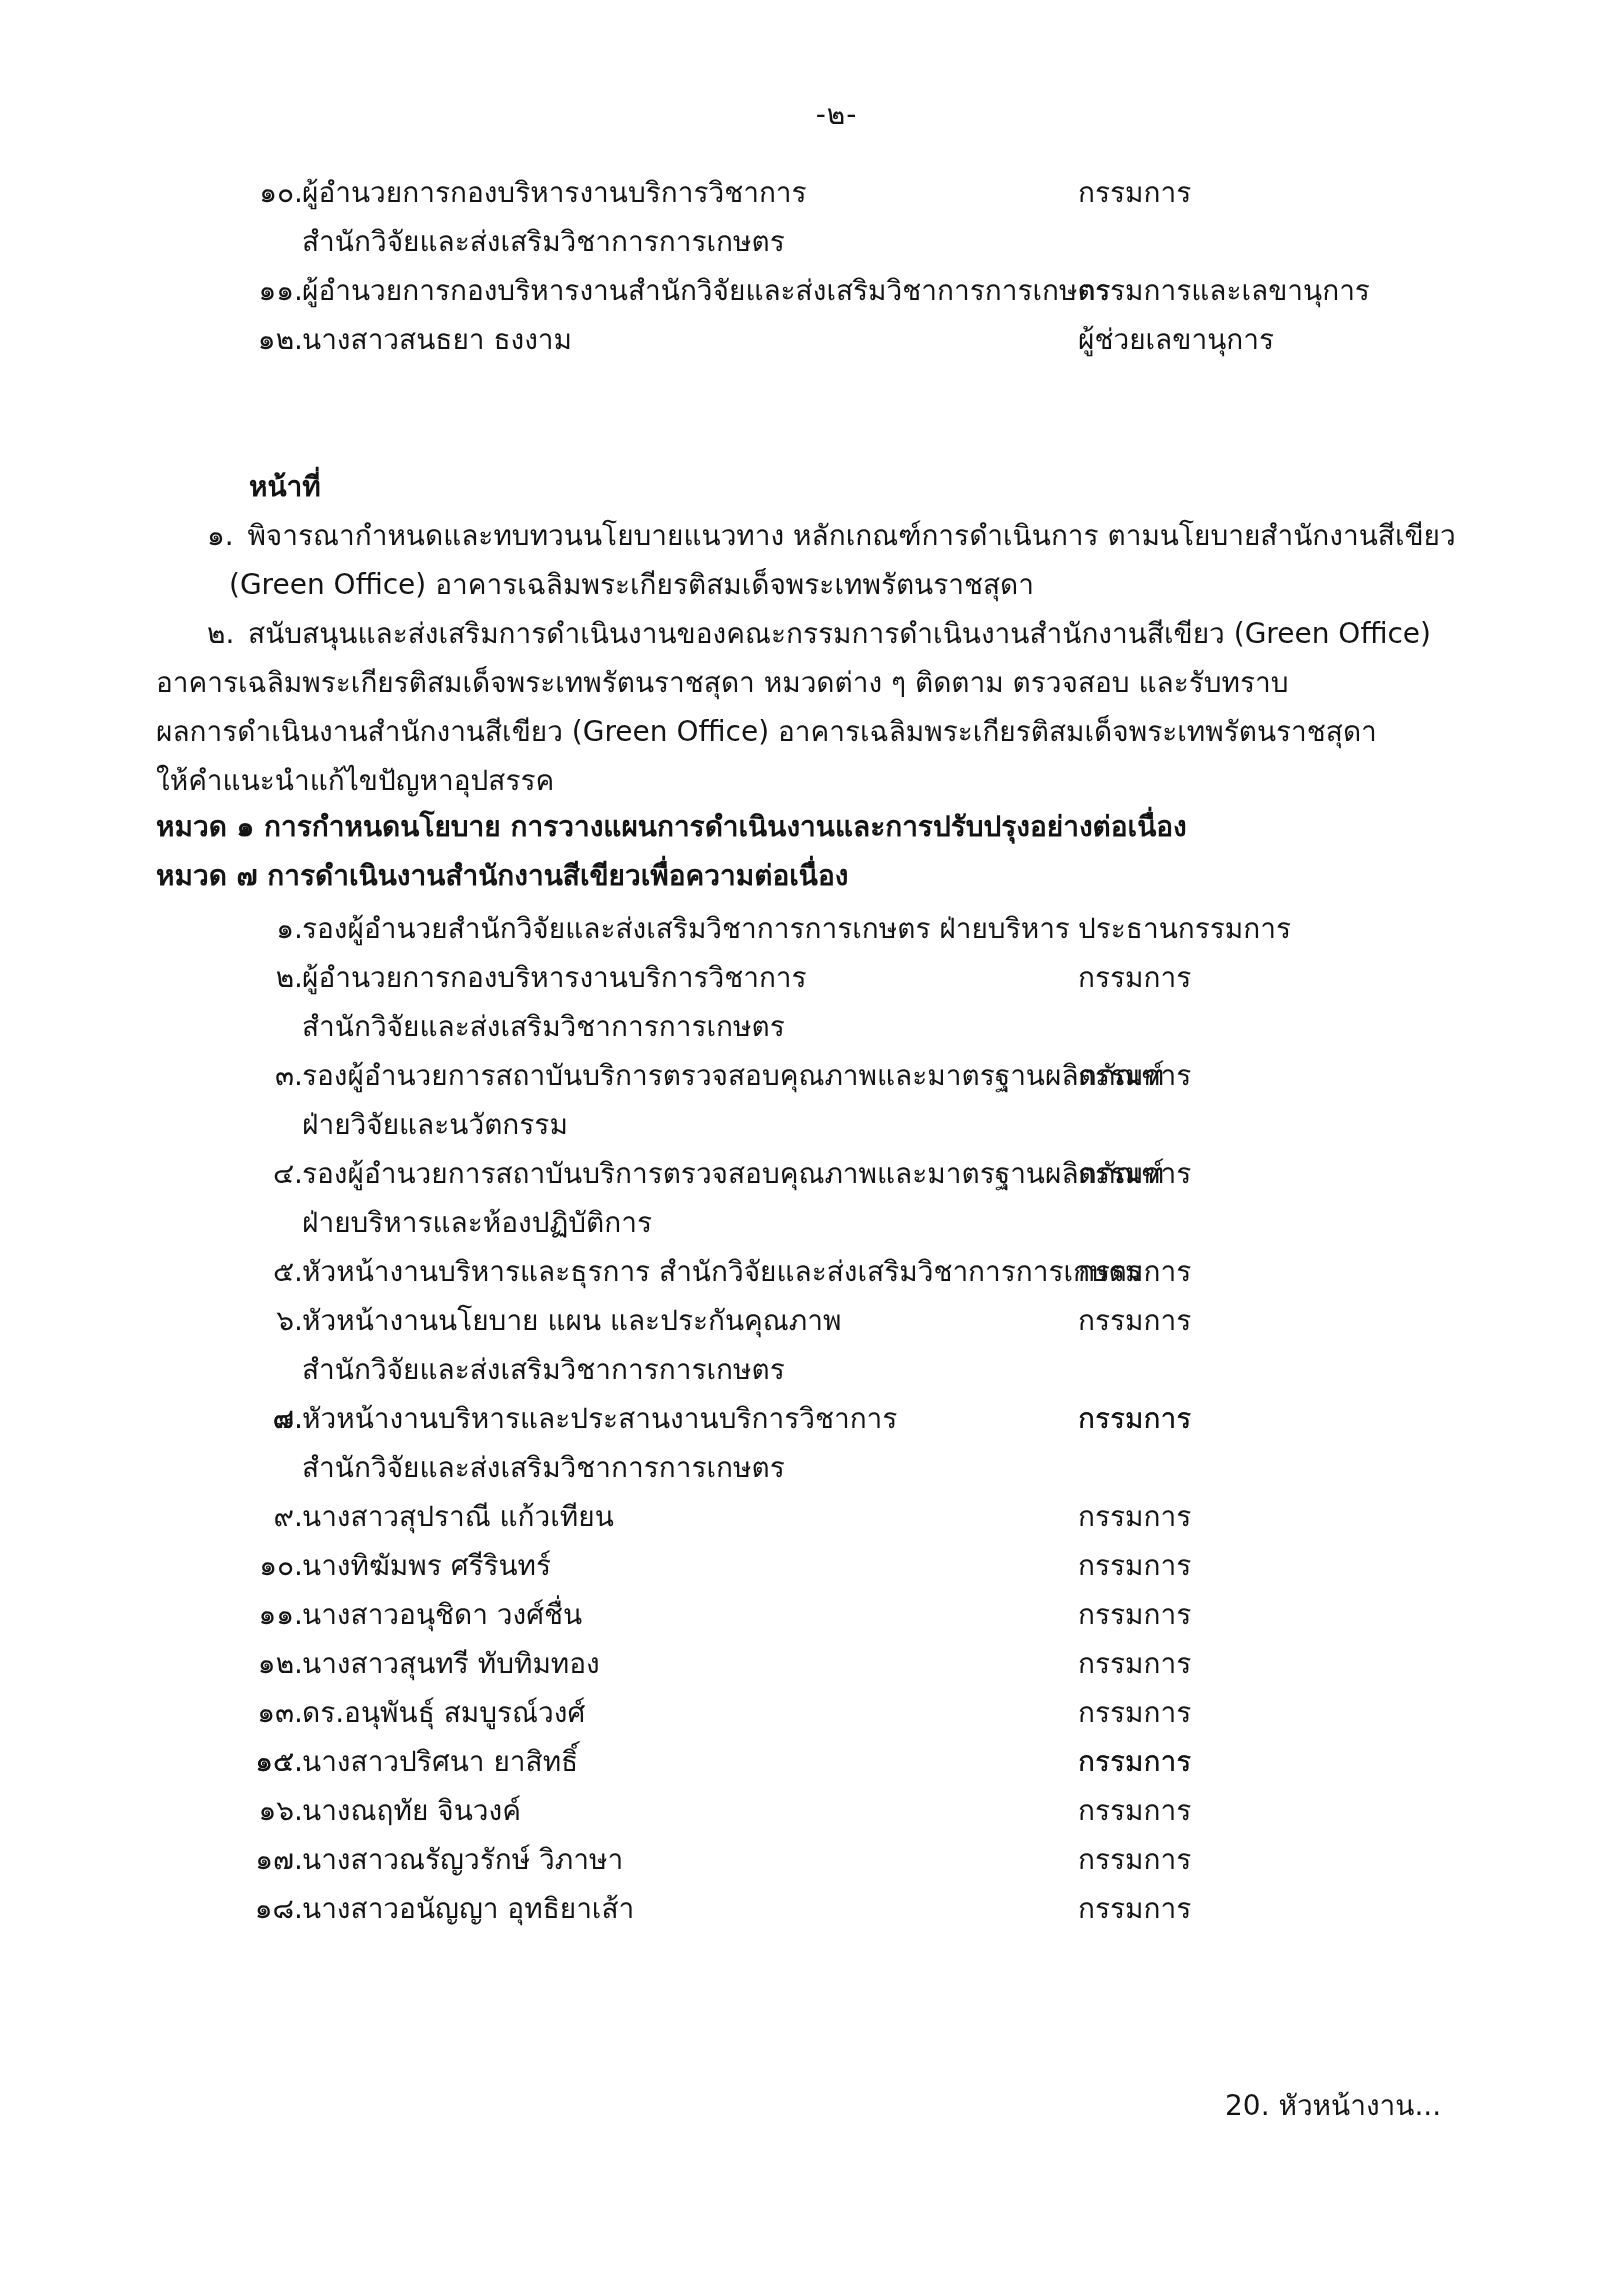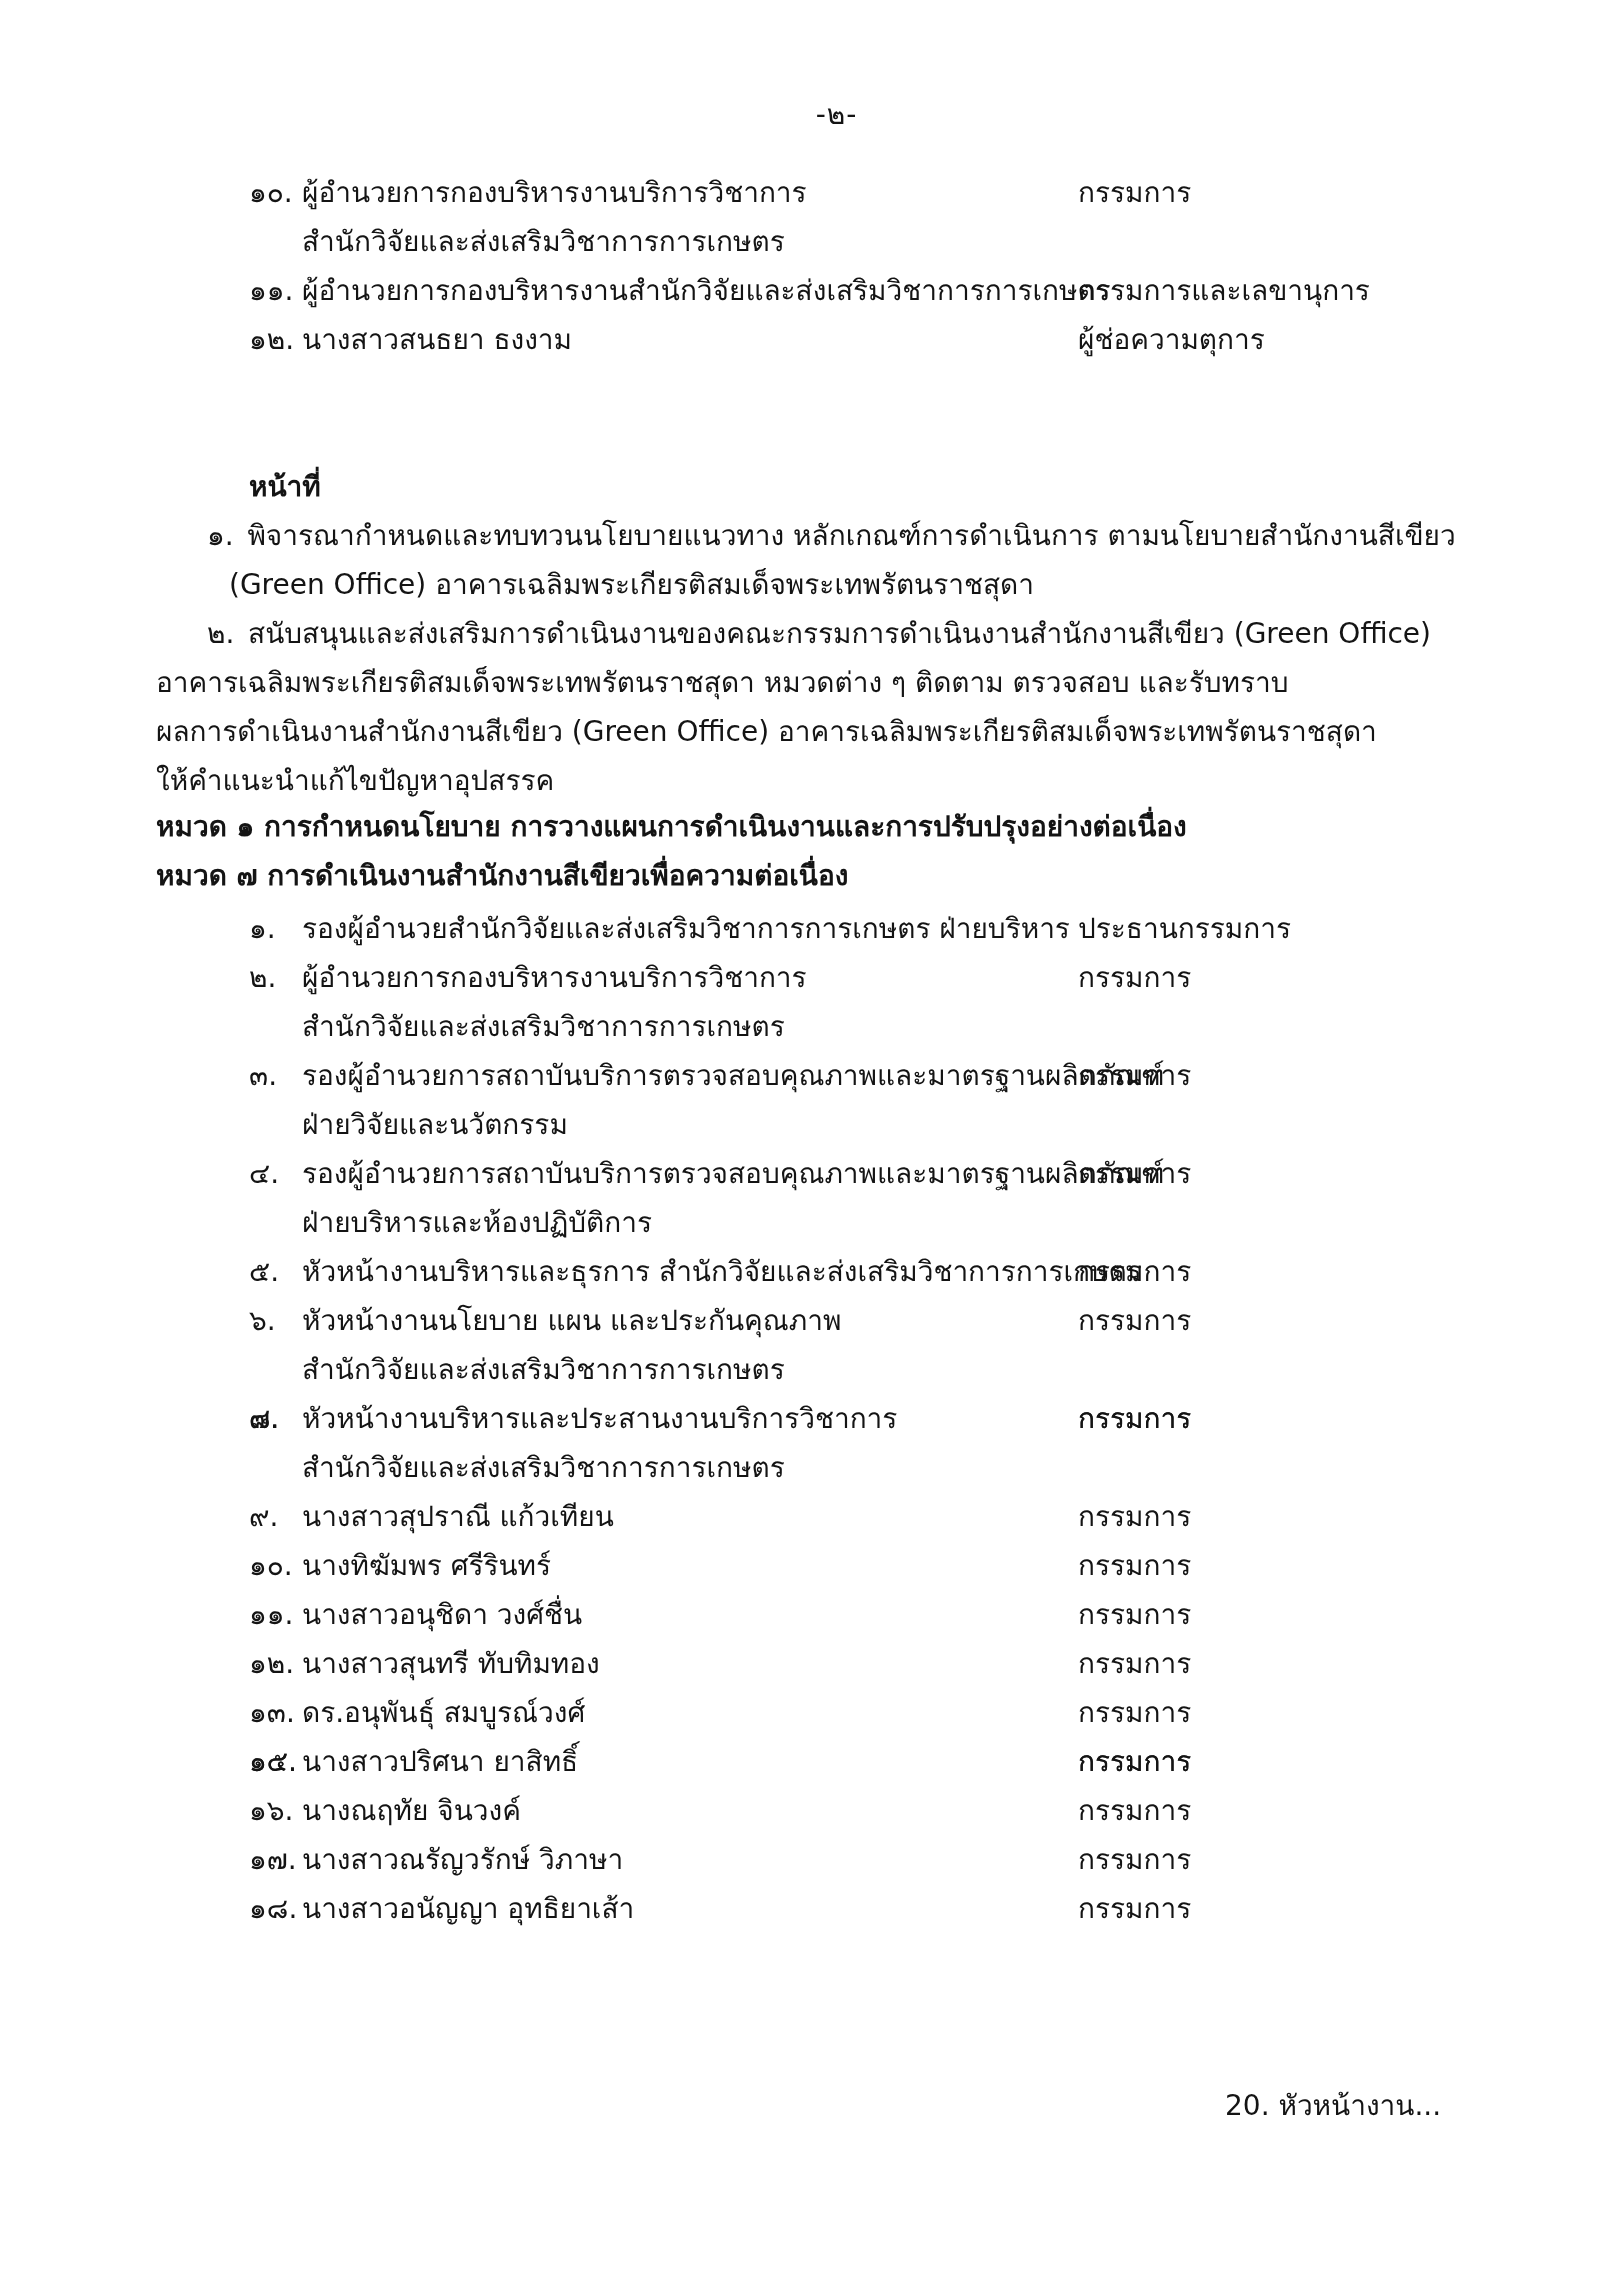--- a/index.html
+++ b/index.html
@@ -19,21 +19,21 @@
     transform:translateX(27px);
     letter-spacing:1px;
   }
   .section{position:absolute;left:156px;width:1346px;}
   .sec-carryover{top:168px;}
   .sec-duties{top:419px;}
   .sec-committee{top:802px;}
   .heading{font-weight:bold;margin-left:93px;margin-top:43px;}
   .heading-flush{font-weight:bold;margin-left:0;}
   .row{position:relative;padding-left:146px;}
-  .row .num{position:absolute;left:93px;top:0;width:54px;}
+  .row .num{position:absolute;left:93px;top:0;width:54px;text-align:right;}
   .row .role{position:absolute;left:922px;top:0;white-space:nowrap;}
   .duty-line1{margin-left:51px;}
   .duty-line1 .num{display:inline-block;margin-right:13.7px;}
   .duty-cont-indent{margin-left:73px;}
   .duty-cont-flush{margin-left:0;}
   .committee-items{margin-top:3.9px;}
   .catchword{
     position:absolute;top:2081px;left:1225px;white-space:nowrap;
   }
 </style>
@@ -52,21 +52,21 @@
       <span class="role">กรรมการ</span>
     </div>
     <div class="row">
       <span class="num">๑๑.</span>
       <div>ผู้อำนวยการกองบริหารงานสำนักวิจัยและส่งเสริมวิชาการการเกษตร</div>
       <span class="role">กรรมการและเลขานุการ</span>
     </div>
     <div class="row">
       <span class="num">๑๒.</span>
       <div>นางสาวสนธยา  ธงงาม</div>
-      <span class="role">ผู้ช่อความตุการ</span>
+      <span class="role">ผู้ช่วยเลขานุการ</span>
     </div>
   </div>
 
   <div class="section sec-duties">
     <div class="heading">หน้าที่</div>
     <div class="duty-line1">
       <span class="num">๑.</span><span>พิจารณากำหนดและทบทวนนโยบายแนวทาง หลักเกณฑ์การดำเนินการ ตามนโยบายสำนักงานสีเขียว</span>
     </div>
     <div class="duty-cont-indent">(Green Office) อาคารเฉลิมพระเกียรติสมเด็จพระเทพรัตนราชสุดา</div>
     <div class="duty-line1">

